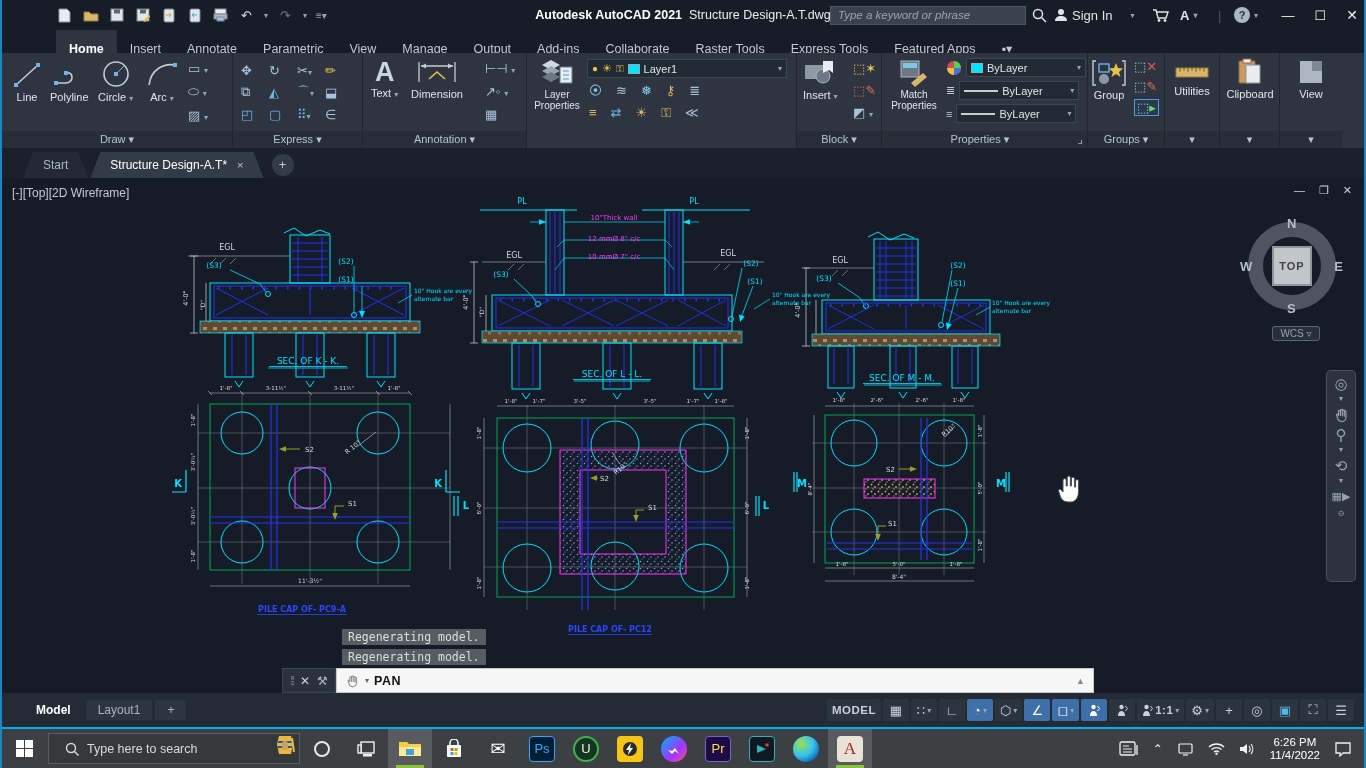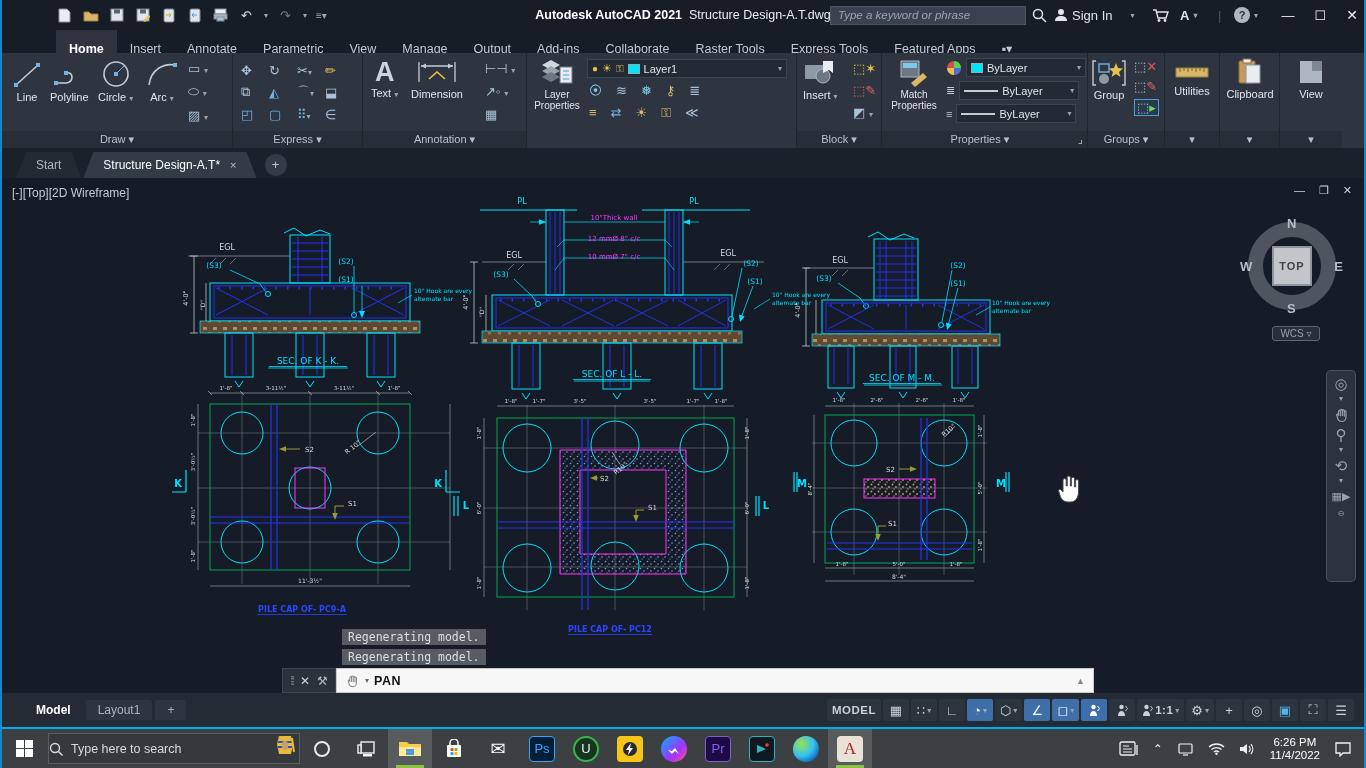--- a/index.html
+++ b/index.html
@@ -29,21 +29,21 @@
     font-size:11px;text-align:center;line-height:16px}
   .bigbtn{position:absolute;display:flex;flex-direction:column;align-items:center;gap:2px;color:#dfe5ea;font-size:11px;text-align:center}
   .bico{font-size:24px;line-height:26px;color:#b9cbd8}
   .glyph{color:#a9c3d8;font-size:13px}
   .gold{color:#d8b66a}.cyel{color:#e8c14d}.blue2{color:#6fb3e8}.red2{color:#d86a5a}
   .caret{font-size:8px;color:#9aa4af}
   .drop{display:flex;align-items:center;gap:4px;background:#222a34;border:1px solid #3c4552;height:19px;padding:0 4px;font-size:11px;color:#dfe5ea}
   .sw{width:12px;height:10px;background:#00e5ff;border:1px solid #9aa}
   .ln{width:34px;height:0;border-top:2px solid #c7ccd2}
   
-  #ftabs{left:0;top:148px;width:100%;height:30px;background:#1b212b;display:flex;align-items:flex-end;padding-left:14px;gap:2px}
+  #ftabs{left:0;top:148px;width:100%;height:30px;background:#1b212b;display:flex;align-items:flex-end;padding-left:21px;gap:2px}
   .ftab{height:26px;line-height:26px;padding:0 20px;font-size:12px;color:#aeb7c0;background:#232a34;
     clip-path:polygon(10px 0,calc(100% - 10px) 0,100% 100%,0 100%)}
   .ftab.active{background:#333b47;color:#fff}
   .ftab .x{margin-left:10px;color:#b9c2cb;font-size:11px}
   #ftab-plus{width:22px;height:22px;border-radius:11px;background:#333b47;color:#c3cad2;text-align:center;line-height:21px;font-size:13px;margin:0 0 2px 6px}
   
   #canvas{left:0;top:178px;width:100%;height:516px;background:#151c27;overflow:hidden}
   #vp-label{left:10px;top:8px;font-size:12px;color:#c3cad2;z-index:5}
   #vp-ctl{right:12px;top:6px;display:flex;gap:14px;color:#cfd4da;font-size:11px;z-index:5}
   #viewcube{right:24px;top:40px;width:96px;height:96px;z-index:5}
@@ -78,21 +78,21 @@
     color:#c9d2da;font-size:13px;padding:0 5px;border-radius:2px}
   .sbtn.hl{background:#3f6fa8;color:#fff}
   .sbtn .txt{font-size:11.5px;font-weight:bold;letter-spacing:.5px}
   .sbtn .cold{color:#55b3e8}
   
   #taskbar{left:0;top:727px;width:100%;height:41px;background:#3c4043;border-top:2px solid #00aef0;display:flex;align-items:center;z-index:20}
   .tbi{width:44px;height:39px;display:flex;align-items:center;justify-content:center;position:relative}
   .tbi.active{background:rgba(255,255,255,.14)}
   .tbi .under{position:absolute;bottom:0;left:8px;right:8px;height:3px;background:#8ac33e}
   #tb-searchbox{width:252px;height:31px;background:#35393c;border:1px solid #5a5e61;display:flex;align-items:center;gap:8px;
-    color:#d8dbde;font-size:12.5px;padding-left:0;position:relative;margin-left:2px}
+    color:#d8dbde;font-size:12.5px;padding-left:16px;position:relative;margin-left:2px}
   .tile{width:26px;height:26px;border-radius:4px;display:flex;align-items:center;justify-content:center;font-weight:normal;font-size:13px}
   #tray{margin-left:auto;display:flex;align-items:center;gap:14px;padding-right:12px;color:#eef1f3}
   #clock{text-align:center;font-size:11.5px;line-height:13px;color:#fff}
   
   text{font-family:"DejaVu Sans",sans-serif}
 </style>
 </head>
 <body>
 
 <div id="screen">
@@ -907,21 +907,21 @@
           </span>
         </div>
         <div class="tbi">
           <span class="tile" style="border-radius:50%;background:linear-gradient(135deg,#00b2ff,#a033ff 60%,#ff5280)">
             <svg width="14" height="13">
               <path d="M1 8l4 4 3-3 4 3-4-6-3 3z" fill="#fff"></path>
             </svg>
           </span>
         </div>
         <div class="tbi">
-          <span class="tile" style="background:#1c0b45;color:#8b5cf6;border:1.5px solid #7b61c4">Pr</span>
+          <span class="tile" style="background:#1c0b45;color:#fde047;border:1.5px solid #7b61c4">Pr</span>
         </div>
         <div class="tbi">
           <span class="tile" style="background:#101820;border:1.5px solid #2bb3c0">
             <svg width="14" height="12">
               <path d="M2 2l9 4-9 4z" fill="#2bb3c0"></path>
               <circle cx="12" cy="2" r="1.8" fill="#e23c3c"></circle>
             </svg>
           </span>
         </div>
         <div class="tbi">

